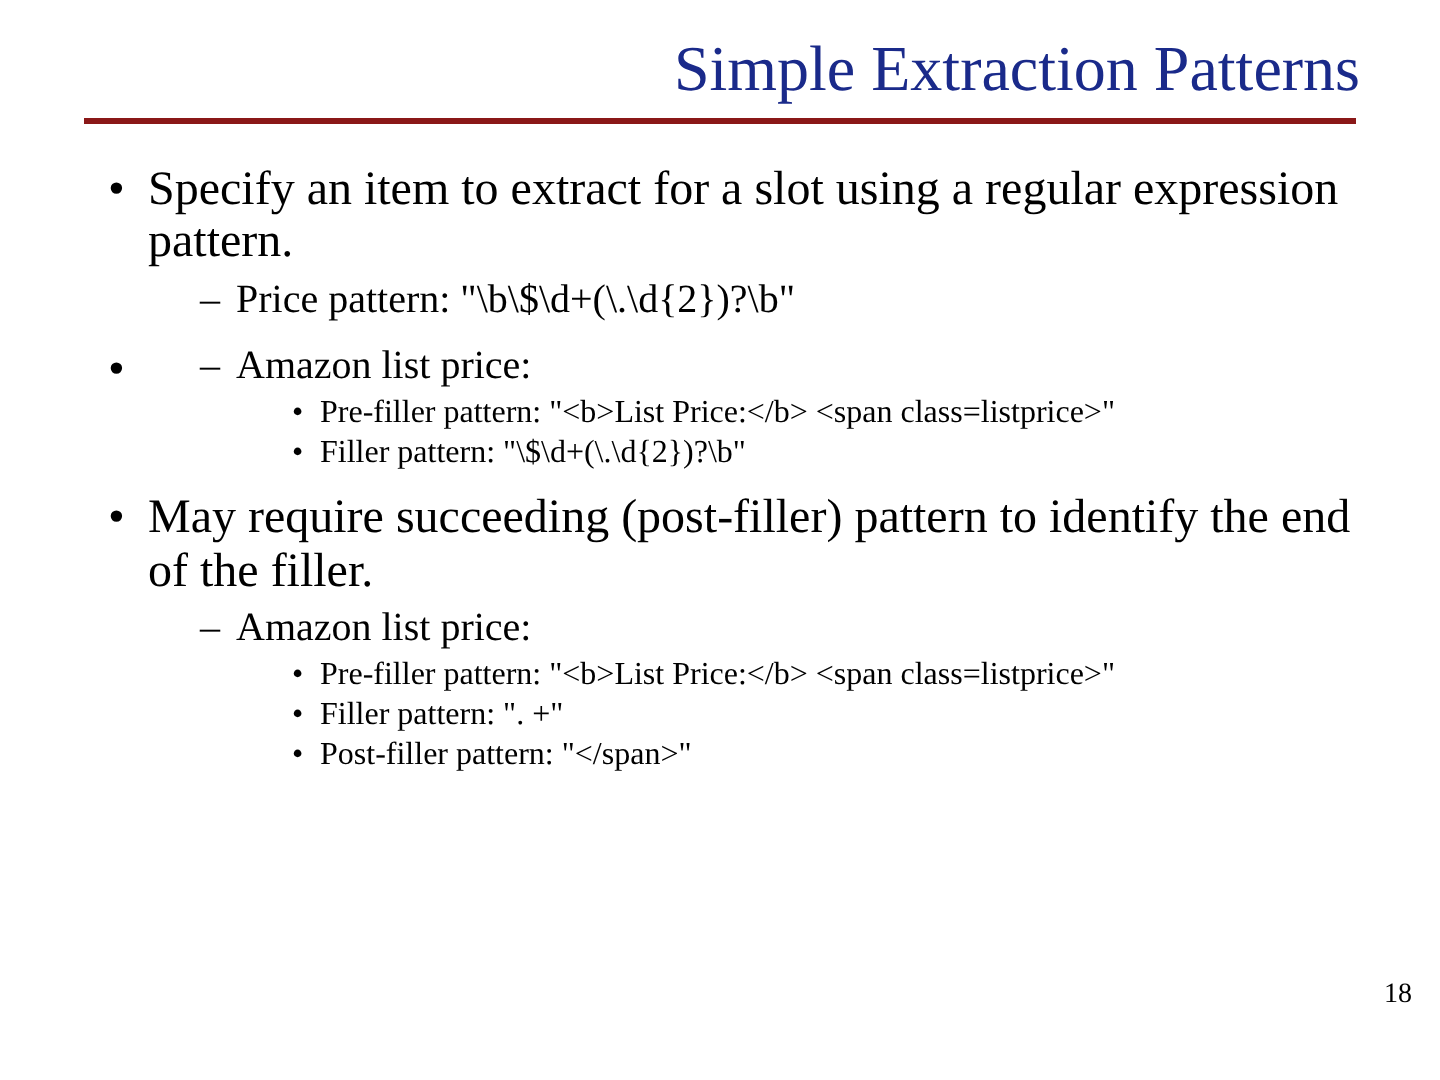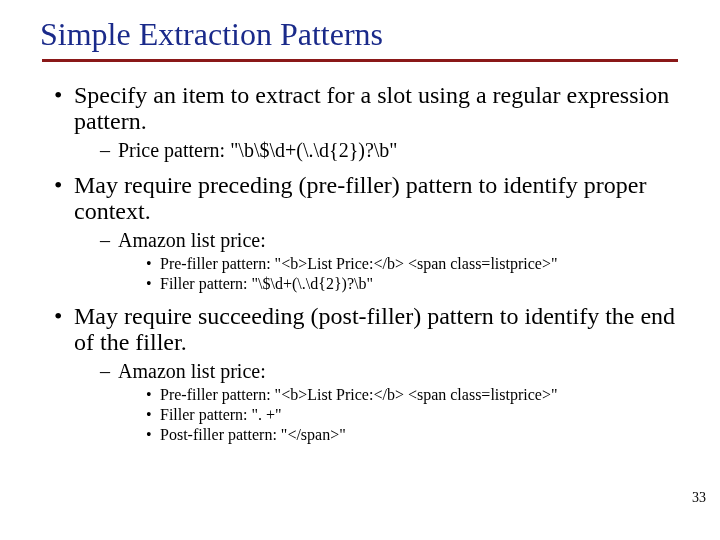--- a/index.html
+++ b/index.html
@@ -13,21 +13,21 @@
     overflow: hidden;
   }
   .slide {
     position: relative;
     width: 720px;
     height: 540px;
     box-sizing: border-box;
     padding: 10px 40px 0 40px;
   }
   .title {
-    text-align: left;
+    text-align: right;
     font-size: 32px;
     color: #1a2a8a;
     margin: 6px 0 6px 0;
     font-weight: normal;
   }
   .rule-wrap {
     padding: 0 2px 6px 2px;
   }
   .rule {
     height: 3px;
@@ -114,21 +114,20 @@
     <li>
       <span>Specify an item to extract for a slot using a regular expression pattern.</span>
       <ul class="lvl2">
         <li>
           <span>Price pattern: "\b\$\d+(\.\d{2})?\b"</span>
         </li>
       </ul>
     </li>
 
     <li>
-      <span>May require preceding (pre-filler) pattern to identify proper context.</span>
       <ul class="lvl2">
         <li>
           <span>Amazon list price:</span>
           <ul class="lvl3">
             <li>
               <span>Pre-filler pattern: "&lt;b&gt;List Price:&lt;/b&gt; &lt;span class=listprice&gt;"</span>
             </li>
             <li>
               <span>Filler pattern: "\$\d+(\.\d{2})?\b"</span>
             </li>
@@ -152,15 +151,15 @@
             <li>
               <span>Post-filler pattern: "&lt;/span&gt;"</span>
             </li>
           </ul>
         </li>
       </ul>
     </li>
 
   </ul>
 
-  <div class="page-num">33</div>
+  <div class="page-num">18</div>
 
 </div>
 
 </body></html>

